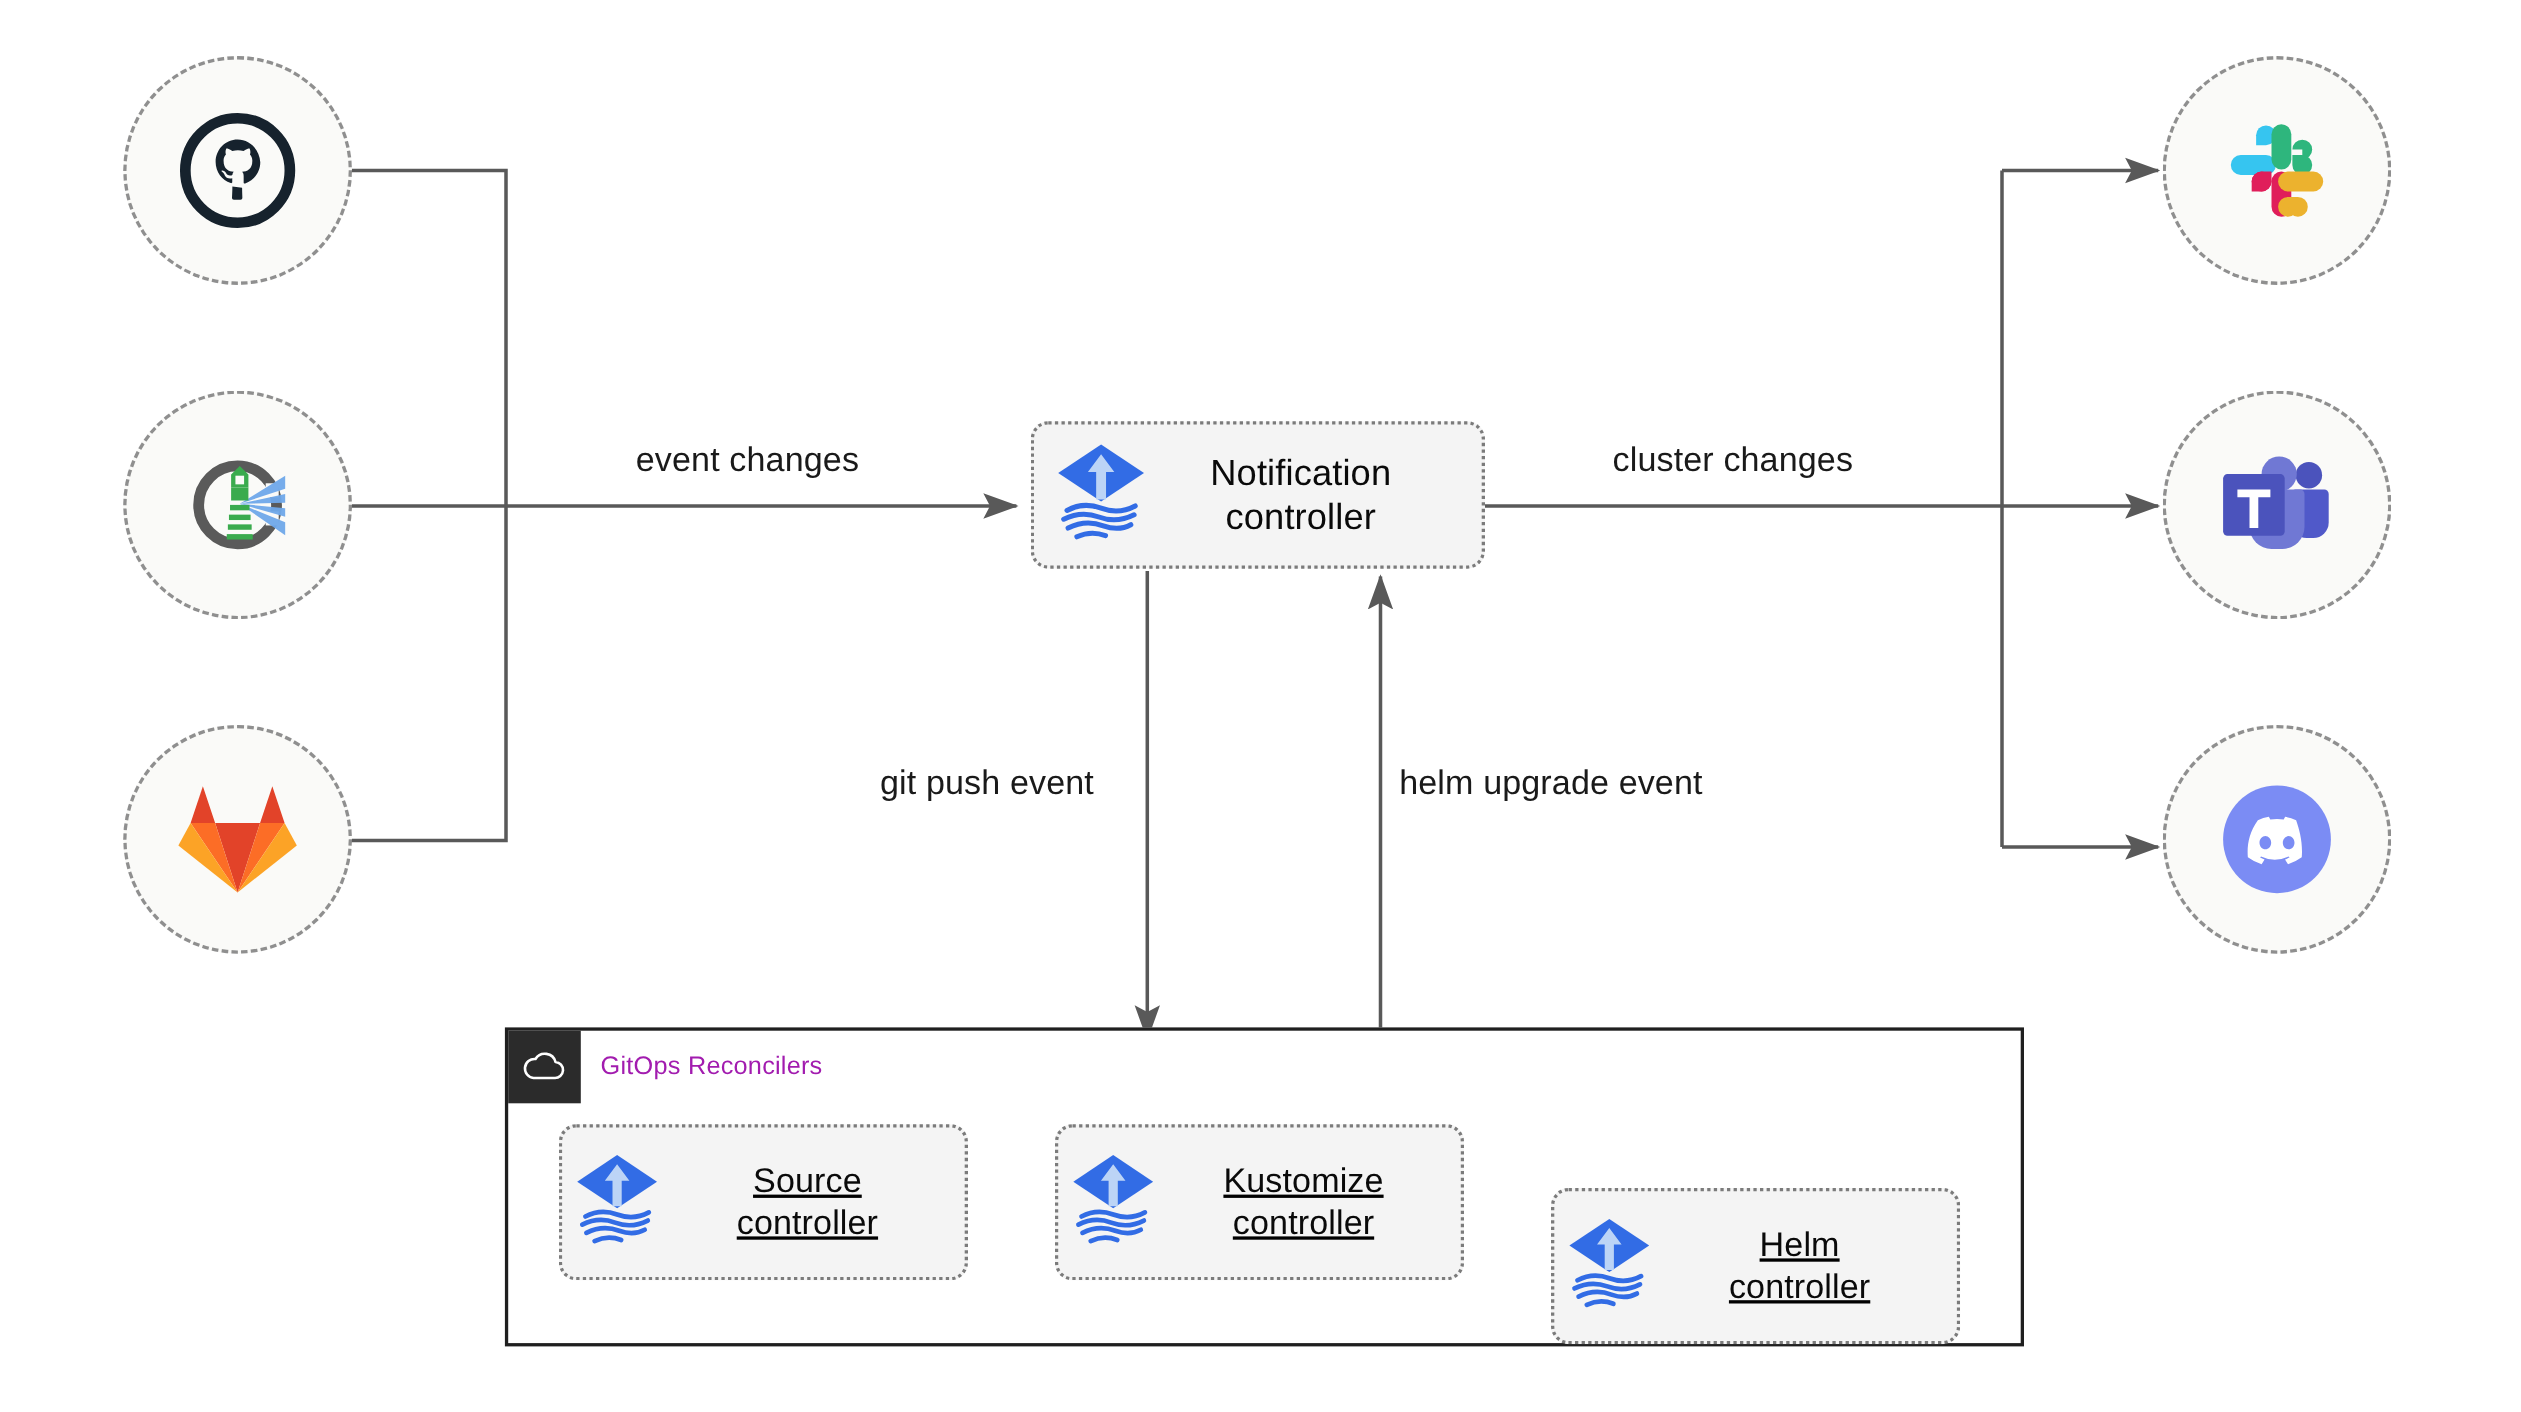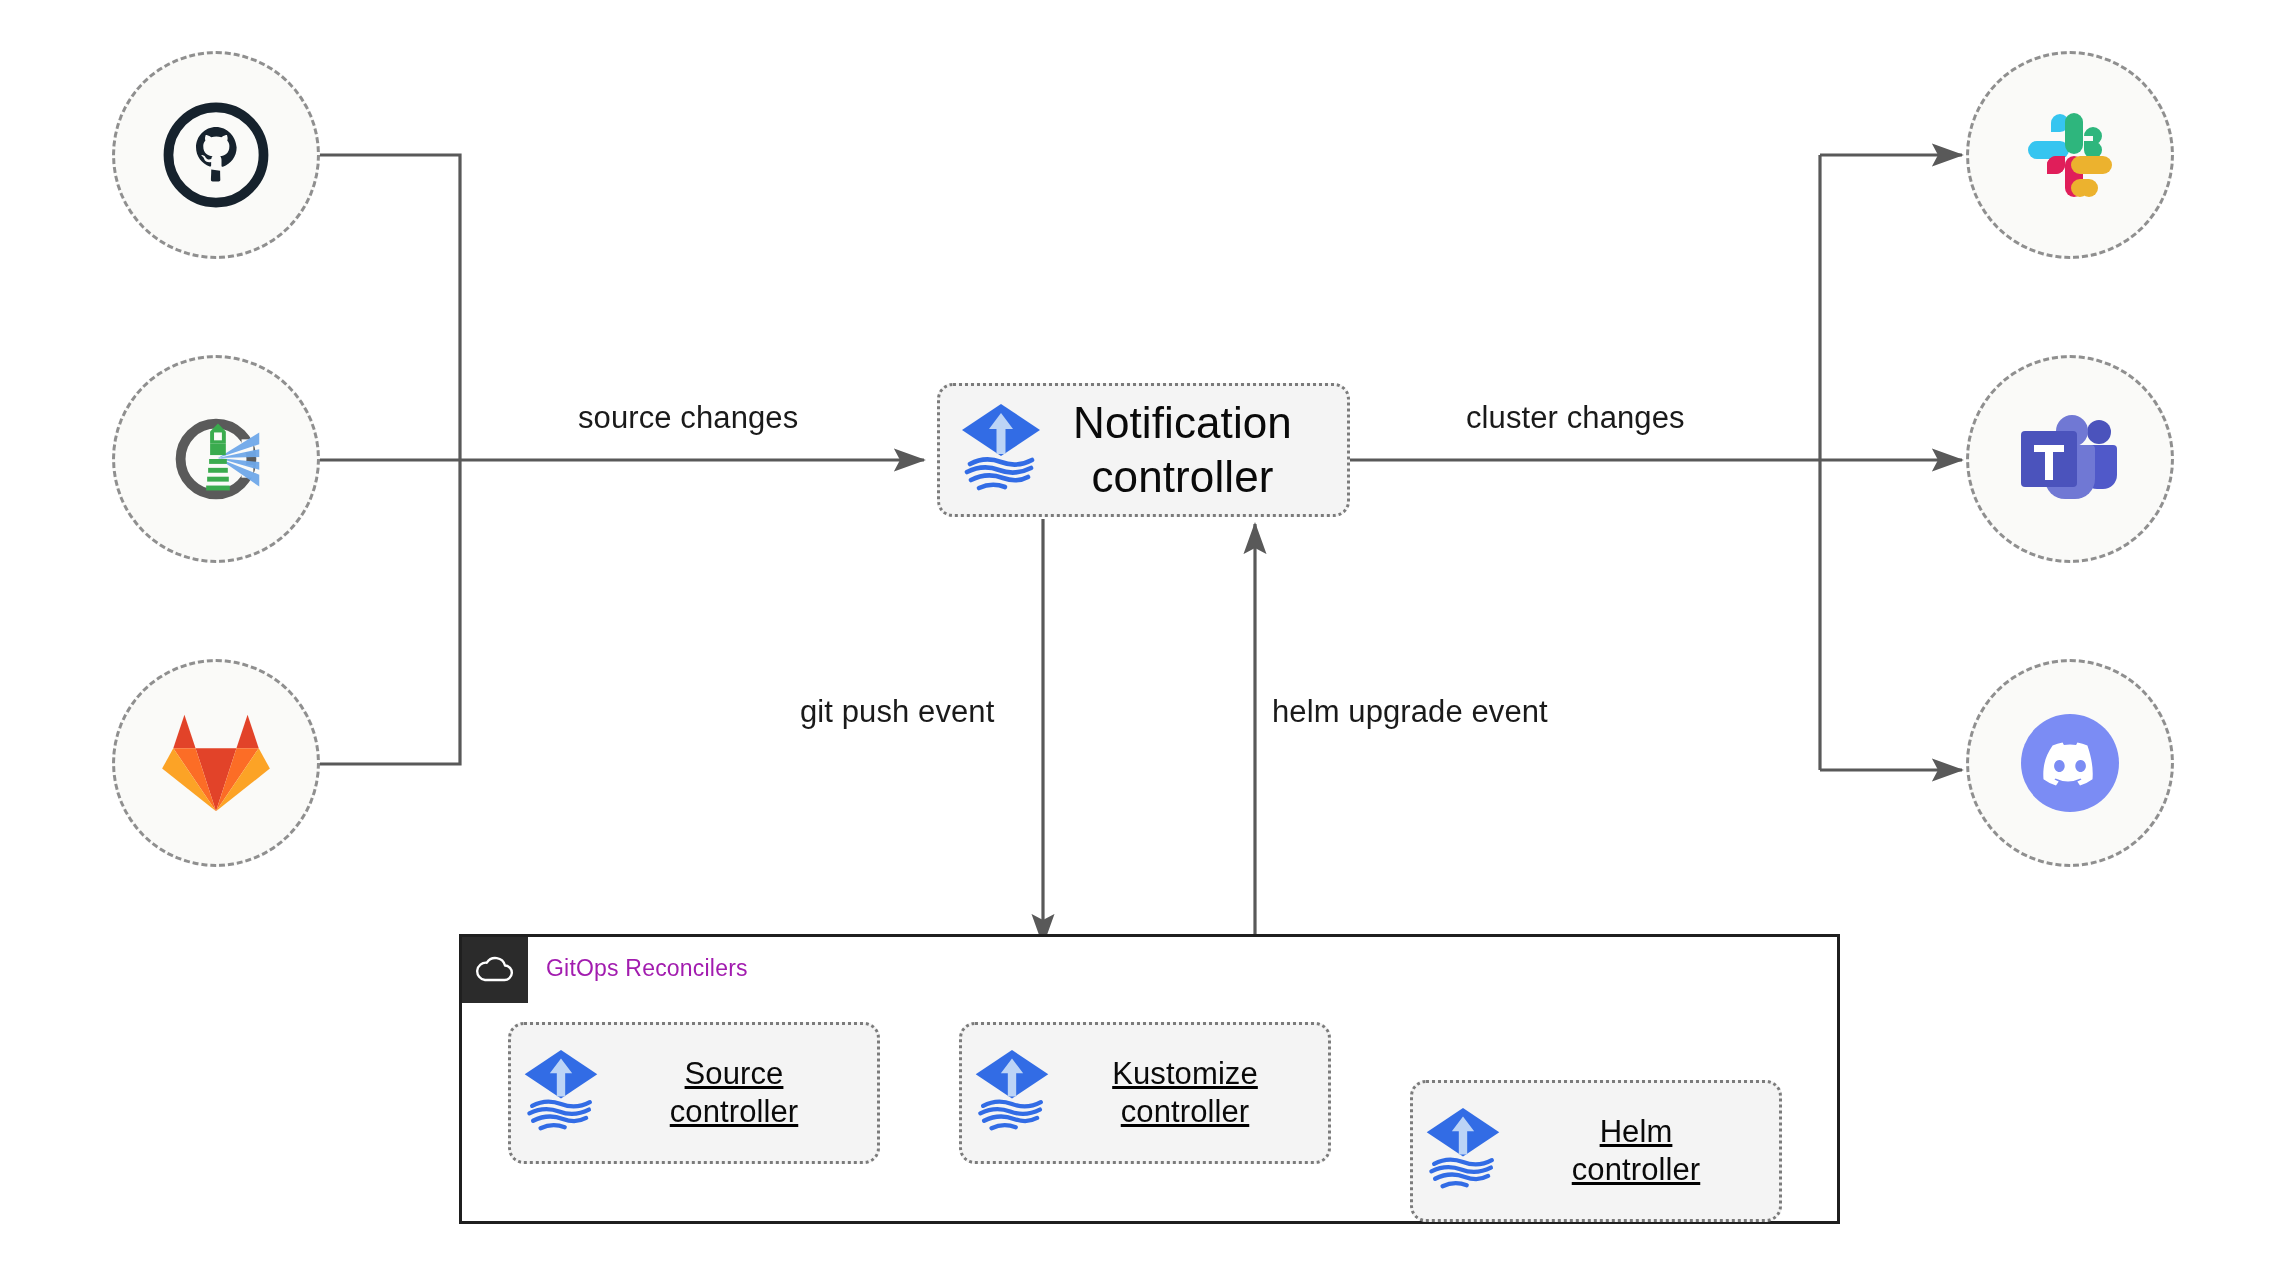--- a/index.html
+++ b/index.html
@@ -33,21 +33,21 @@
     gap:10px;
   }
   .ctrl .fluxmark{flex:0 0 auto;display:block;}
   .ctrl .ctrl-label{
     flex:1 1 auto;text-align:center;color:#0a0a0a;
     line-height:1.22;letter-spacing:.1px;
     white-space:pre-line;
   }
 
   #node-notification{left:937px;top:383px;width:413px;height:134px;padding:0 22px 0 18px;}
-  #node-notification .ctrl-label{font-size:44px;padding-right:14px;}
+  #node-notification .ctrl-label{font-size:33px;padding-right:14px;}
 
   .ctrl-small{height:142px;padding:0 14px 0 10px;text-decoration:underline;}
   #node-source{left:508px;top:1022px;width:372px;}
   #node-kustomize{left:959px;top:1022px;width:372px;}
   #node-helm{left:1410px;top:1080px;width:372px;justify-content:space-between;}
   .ctrl-small .ctrl-label{font-size:31px;padding-right:6px;}
 
   
   #group-reconcilers{
     position:absolute;left:459px;top:934px;width:1381px;height:290px;
@@ -269,18 +269,18 @@
           <path d="M9 70 Q25 62 41 68 Q57 74 73 66"></path>
           <path d="M13 78 Q29 70 45 76 Q59 81 70 75"></path>
           <path d="M21 86 Q34 80 47 85"></path>
         </g>
       </svg>
     </span>
     <span class="ctrl-label">Helm
 controller</span>
   </div>
 
-  <div class="edge-label" id="lbl-source-changes">source changes</div>
+  <div class="edge-label" id="lbl-source-changes">event changes</div>
   <div class="edge-label" id="lbl-cluster-changes">cluster changes</div>
   <div class="edge-label" id="lbl-git-push">git push event</div>
   <div class="edge-label" id="lbl-helm-upgrade">helm upgrade event</div>
 
 </div>
 
 </body></html>

